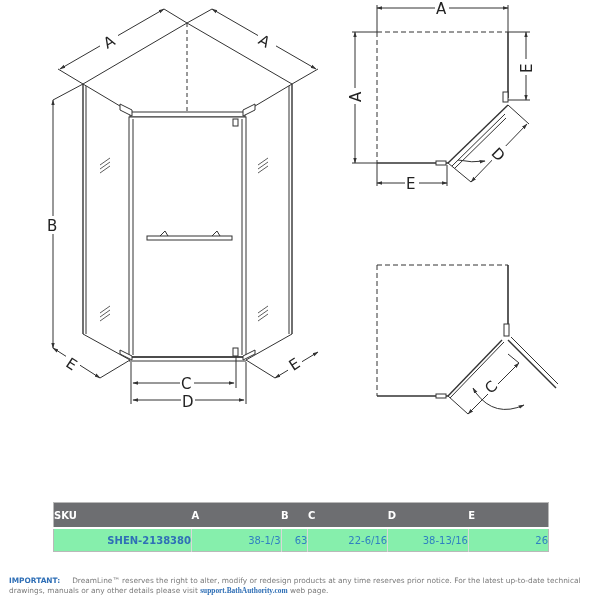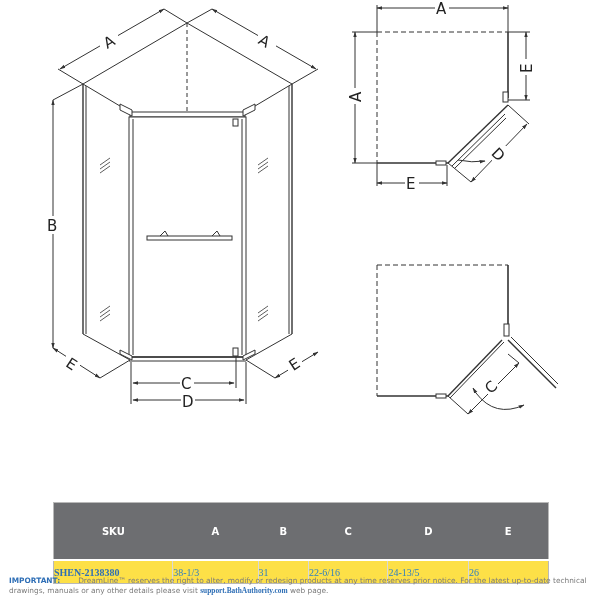--- a/index.html
+++ b/index.html
@@ -2,27 +2,27 @@
 <html><head>
 <meta charset="utf-8">
 <style>
   html, body { margin:0; padding:0; background:#ffffff; }
   body { width:600px; height:600px; position:relative; overflow:hidden; font-family:"DejaVu Sans", sans-serif; }
   svg.drawing { position:absolute; left:0; top:0; width:600px; height:490px; }
   svg text { font-family:"DejaVu Sans", sans-serif; fill:#222; }
   .dim-label { font-size:15px; }
 
   .spec-table { position:absolute; left:53px; top:502px; width:496px; border-collapse:collapse; border:1px solid #b9b9b9; font-size:10px; }
-  .spec-table th { background:#6d6e71; color:#ffffff; font-weight:bold; height:24px; padding:16px; text-align:center; }
-  .spec-table td { background:#fde047; color:#2f7fc1; height:22px; padding:0; text-align:left; border-left:1px solid #d8d8d8;font-family:Liberation Serif, serif; }
+  .spec-table th { background:#6d6e71; color:#ffffff; font-weight:bold; height:24px; padding:0; text-align:left; }
+  .spec-table td { background:#86efac; color:#2f7fc1; height:22px; padding:0; text-align:right; border-left:1px solid #d8d8d8; }
   .spec-table td:first-child { border-left:none; font-weight:bold; color:#2f6fb6; }
   .spec-table thead tr { border-bottom:2px solid #ffffff; }
 
   .notice { position:absolute; left:9px; top:576px; width:585px; font-size:7.4px; line-height:10px; color:#7a7a7a; }
-  .notice .imp { color:#2f6fb6; font-weight:bold; margin-right:18px; }
+  .notice .imp { color:#2f6fb6; font-weight:bold; margin-right:12px; }
   .notice .link { color:#2f6fb6; font-weight:bold;font-family:Liberation Serif, serif; }
 </style>
 </head>
 <body>
 
 <svg class="drawing" viewBox="0 0 600 490" xmlns="http://www.w3.org/2000/svg">
   <defs>
     <marker id="arr" viewBox="0 0 10 10" refX="9" refY="5" markerWidth="6" markerHeight="6" orient="auto-start-reverse">
       <path d="M0,2 L10,5 L0,8 z" fill="#333"></path>
     </marker>
@@ -206,23 +206,23 @@
       <th style="width:27px">B</th>
       <th style="width:80px">C</th>
       <th style="width:81px">D</th>
       <th style="width:80px">E</th>
     </tr>
   </thead>
   <tbody>
     <tr>
       <td>SHEN-2138380</td>
       <td>38-1/3</td>
-      <td>31</td>
+      <td>63</td>
       <td>22-6/16</td>
-      <td>24-13/5</td>
+      <td>38-13/16</td>
       <td>26</td>
     </tr>
   </tbody>
 </table>
 
 <div class="notice">
   <span class="imp">IMPORTANT:</span><span>DreamLine™ reserves the right to alter, modify or redesign products at any time reserves prior notice. For the latest up-to-date technical drawings, manuals or any other details please visit </span><span class="link">support.BathAuthority.com</span><span> web page.</span>
 </div>
 
 </body></html>

